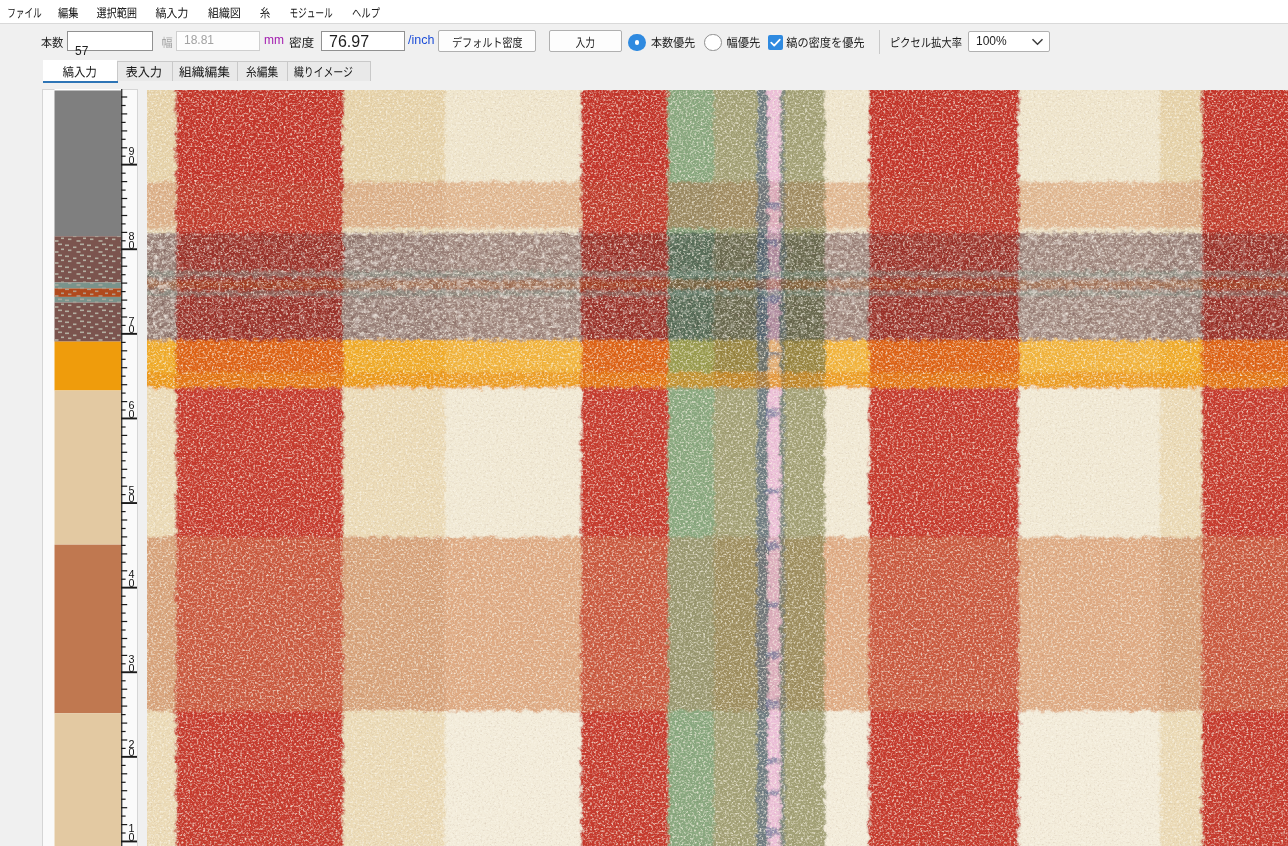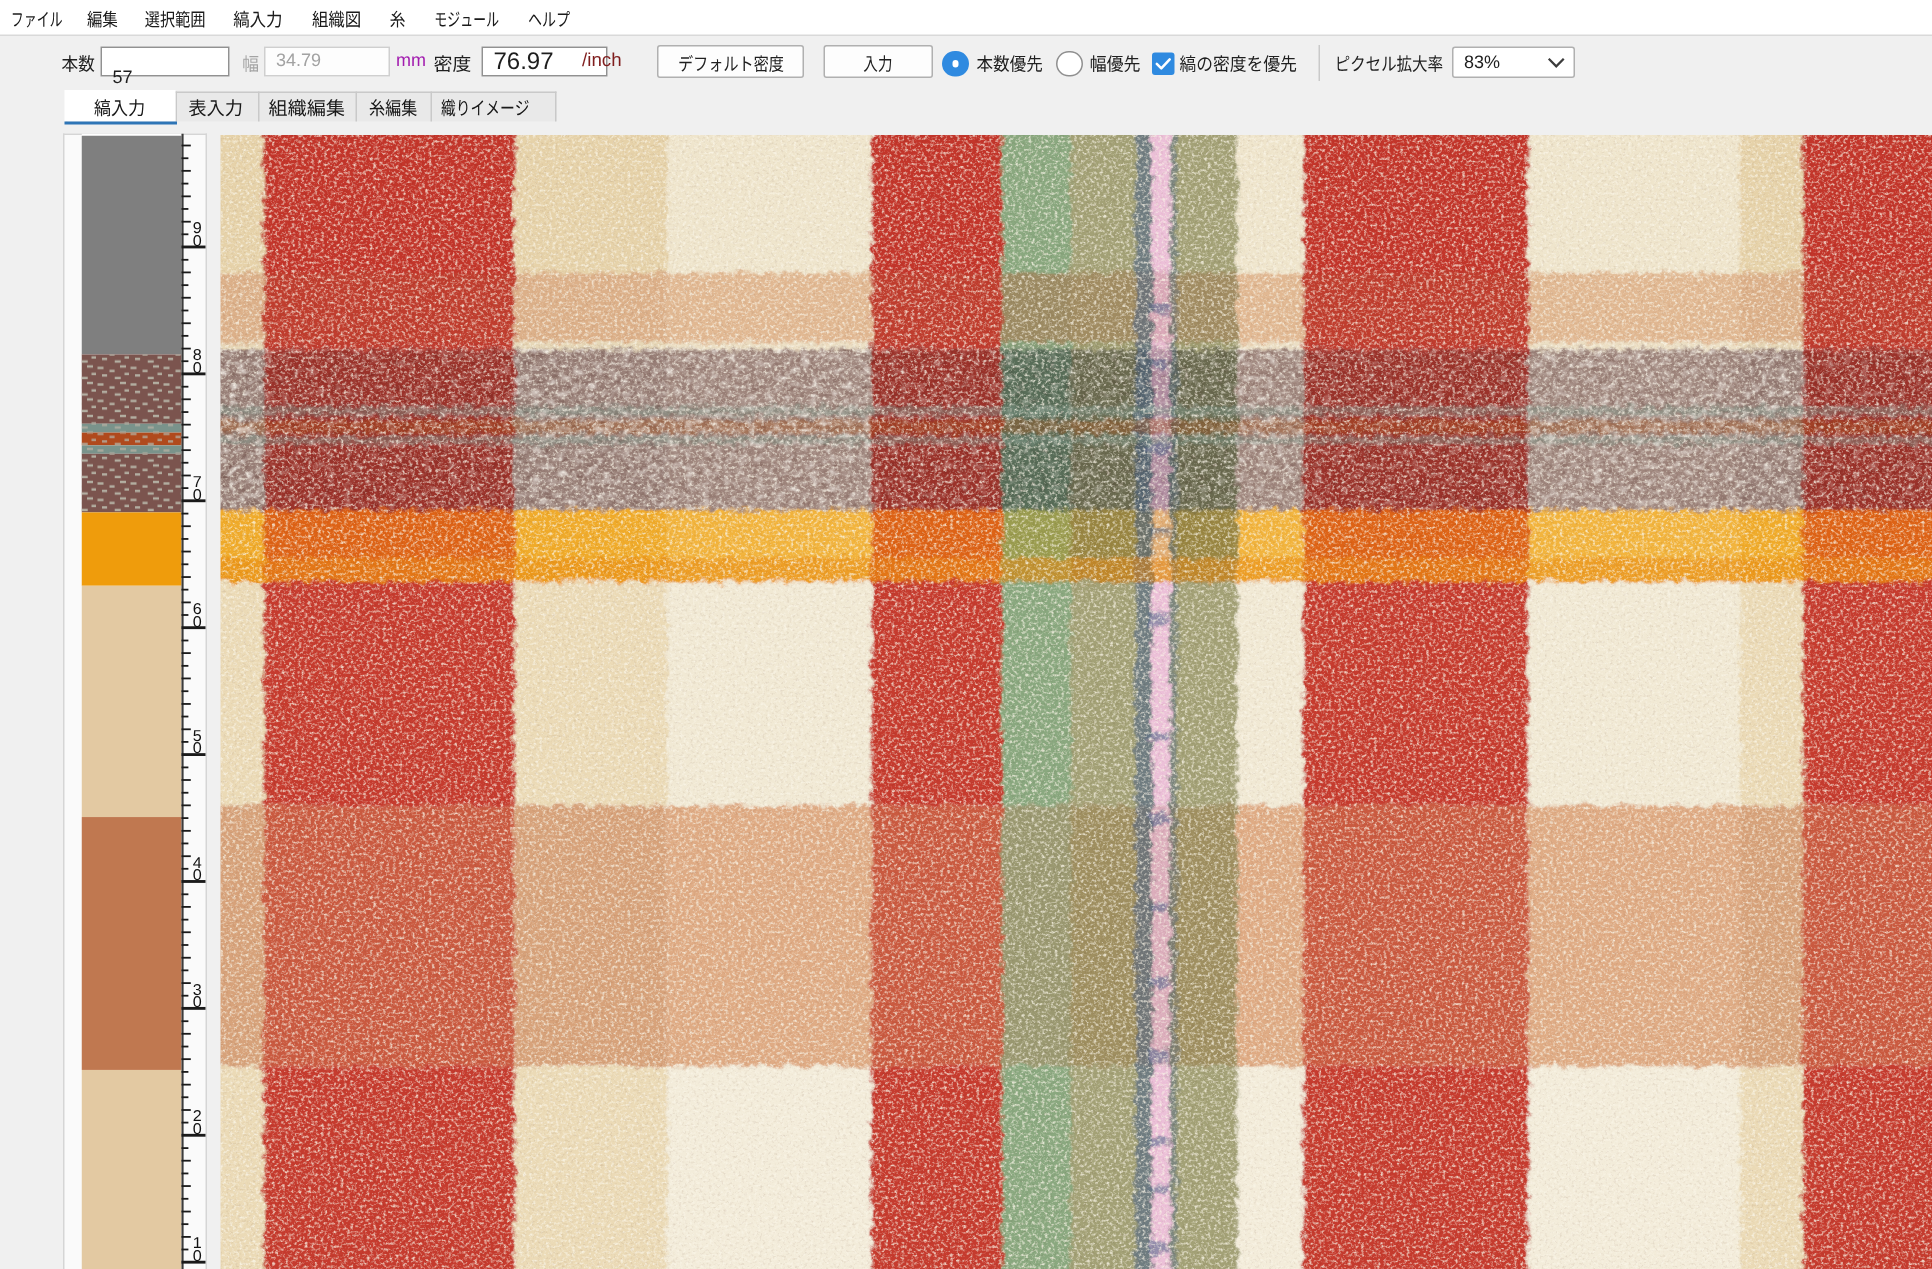--- a/index.html
+++ b/index.html
@@ -4,41 +4,41 @@
 html,body { width:1288px; height:846px; overflow:hidden; }
 body { font-family:"Liberation Sans", sans-serif; background:#f0f0f0; position:relative; }
 .abs { position:absolute; }
 </style></head>
 <body>
 <div class="abs" style="left:0;top:0;width:1288px;height:24px;background:#fff;border-bottom:1px solid #d9d9d9"></div>
 
 <div class="abs" style="left:67px;top:31px;width:86px;height:20px;background:#fff;border:1px solid #919191"></div>
 <div class="abs" style="left:75px;top:44px;font-size:12px;color:#1e1e1e">57</div>
 <div class="abs" style="left:176px;top:31px;width:84px;height:20px;background:#fdfdfd;border:1px solid #cfcfcf"></div>
-<div class="abs" style="left:184px;top:33px;font-size:12px;color:#a2a2a2">34.79</div>
+<div class="abs" style="left:184px;top:33px;font-size:12px;color:#a2a2a2">18.81</div>
 <div class="abs" style="left:264px;top:33px;font-size:12px;color:#a21caf">mm</div>
 <div class="abs" style="left:321px;top:31px;width:84px;height:20px;background:#fff;border:1px solid #919191"></div>
 <div class="abs" style="left:329px;top:33px;font-size:16px;color:#1e1e1e">76.97</div>
-<div class="abs" style="left:388px;top:33px;font-size:12.5px;color:#7f1d1d">/inch</div>
+<div class="abs" style="left:408px;top:33px;font-size:12.5px;color:#1d4ed8">/inch</div>
 <div class="abs" style="left:438px;top:30px;width:98px;height:22px;background:#fdfdfd;border:1px solid #b0b0b0;border-radius:2px"></div>
 <div class="abs" style="left:549px;top:30px;width:73px;height:22px;background:#fdfdfd;border:1px solid #b0b0b0;border-radius:2px"></div>
 
 <div class="abs" style="left:628px;top:33.5px;width:17.5px;height:17.5px;border-radius:50%;background:#2f8ae0"></div>
 <div class="abs" style="left:634.5px;top:40px;width:4.8px;height:4.8px;border-radius:50%;background:#fff"></div>
 <div class="abs" style="left:704px;top:33.5px;width:17.5px;height:17.5px;border-radius:50%;background:#fff;border:1.4px solid #8f8f8f"></div>
 
 <div class="abs" style="left:767.5px;top:34.5px;width:15px;height:15px;background:#2f8ae0;border-radius:2px"></div>
 <svg class="abs" style="left:767.5px;top:34.5px" width="15" height="15" viewBox="0 0 15 15">
     <path d="M3.2 7.6 L6.2 10.6 L11.8 4.6" stroke="#fff" stroke-width="1.7" fill="none" stroke-linecap="round" stroke-linejoin="round"></path>
   </svg>
 
 <div class="abs" style="left:878.6px;top:30px;width:1.4px;height:24px;background:#c9c9c9"></div>
 
 <div class="abs" style="left:968px;top:31px;width:82px;height:21px;background:#fff;border:1px solid #b0b0b0;border-radius:2px"></div>
-<div class="abs" style="left:976px;top:34px;font-size:12px;color:#1e1e1e">83%</div>
+<div class="abs" style="left:976px;top:34px;font-size:12px;color:#1e1e1e">100%</div>
 <svg class="abs" style="left:1031px;top:38px" width="13" height="8" viewBox="0 0 13 8">
     <path d="M1.5 1.2 L6.5 6.2 L11.5 1.2" stroke="#3c3c3c" stroke-width="1.5" fill="none"></path>
   </svg>
 
 <div class="abs" style="left:44px;top:60.5px;width:327px;height:20px;background:#e9e9e9;border:1px solid #c9c9c9;border-bottom:none"></div>
 <div class="abs" style="left:117px;top:60.5px;width:1px;height:20px;background:#c9c9c9"></div>
 <div class="abs" style="left:171.5px;top:60.5px;width:1px;height:20px;background:#c9c9c9"></div>
 <div class="abs" style="left:236.5px;top:60.5px;width:1px;height:20px;background:#c9c9c9"></div>
 <div class="abs" style="left:286.5px;top:60.5px;width:1px;height:20px;background:#c9c9c9"></div>
 <div class="abs" style="left:43px;top:60px;width:74px;height:20.5px;background:#fff"></div>

